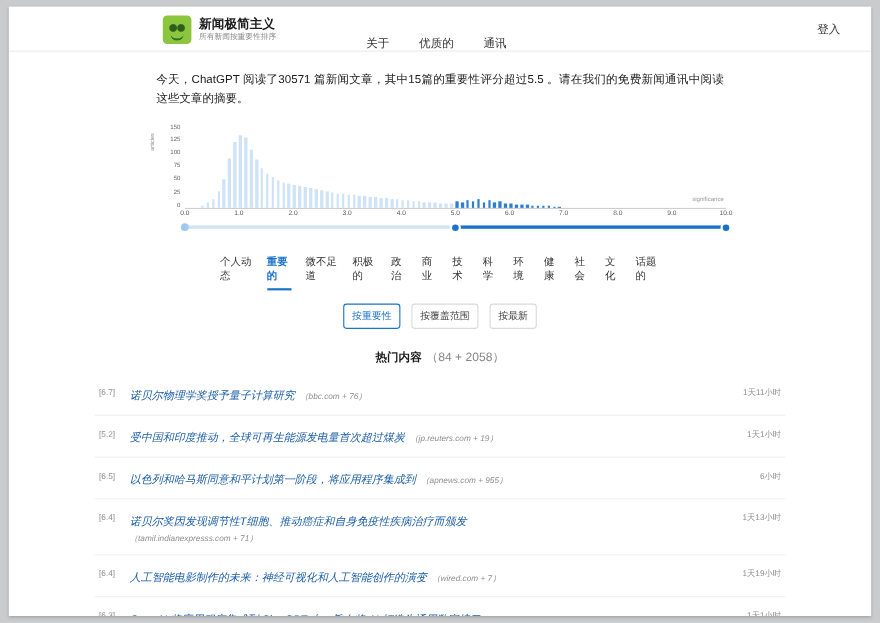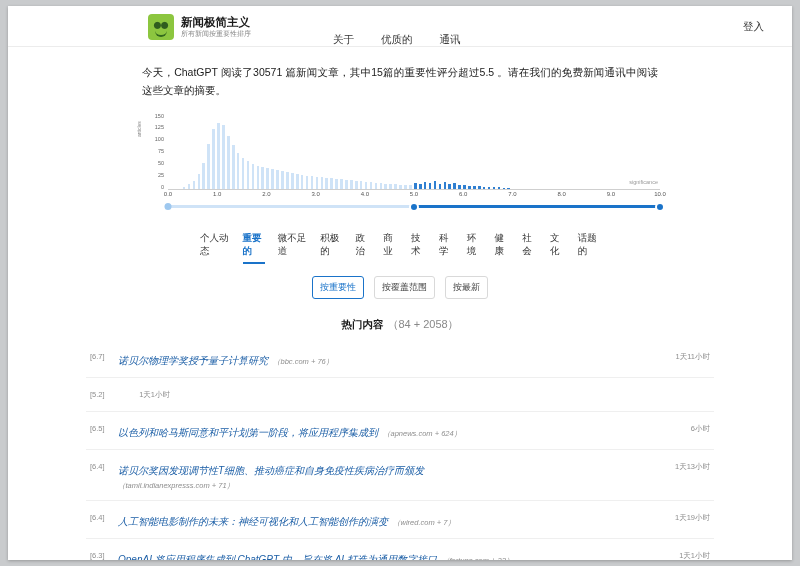--- a/index.html
+++ b/index.html
@@ -468,25 +468,26 @@
     </div>
 
     <div class="list" id="list">
         <div class="row">
           <div class="score">[6.7]</div>
           <div class="row-main"><span class="title">诺贝尔物理学奖授予量子计算研究</span><span class="src">（bbc.com + 76）</span></div>
           <div class="time">1天11小时</div>
         </div>
         <div class="row">
           <div class="score">[5.2]</div>
+          <div class="row-main"><span class="title">受中国和印度推动，全球可再生能源发电量首次超过煤炭</span><span class="src">（jp.reuters.com + 19）</span></div>
           <div class="time">1天1小时</div>
         </div>
         <div class="row">
           <div class="score">[6.5]</div>
-          <div class="row-main"><span class="title">以色列和哈马斯同意和平计划第一阶段，将应用程序集成到</span><span class="src">（apnews.com + 624）</span></div>
+          <div class="row-main"><span class="title">以色列和哈马斯同意和平计划第一阶段，将应用程序集成到</span><span class="src">（apnews.com + 955）</span></div>
           <div class="time">6小时</div>
         </div>
         <div class="row">
           <div class="score">[6.4]</div>
           <div class="row-main"><span class="title">诺贝尔奖因发现调节性T细胞、推动癌症和自身免疫性疾病治疗而颁发</span><span class="src src-block">（tamil.indianexpresss.com + 71）</span></div>
           <div class="time">1天13小时</div>
         </div>
         <div class="row">
           <div class="score">[6.4]</div>
           <div class="row-main"><span class="title">人工智能电影制作的未来：神经可视化和人工智能创作的演变</span><span class="src">（wired.com + 7）</span></div>

